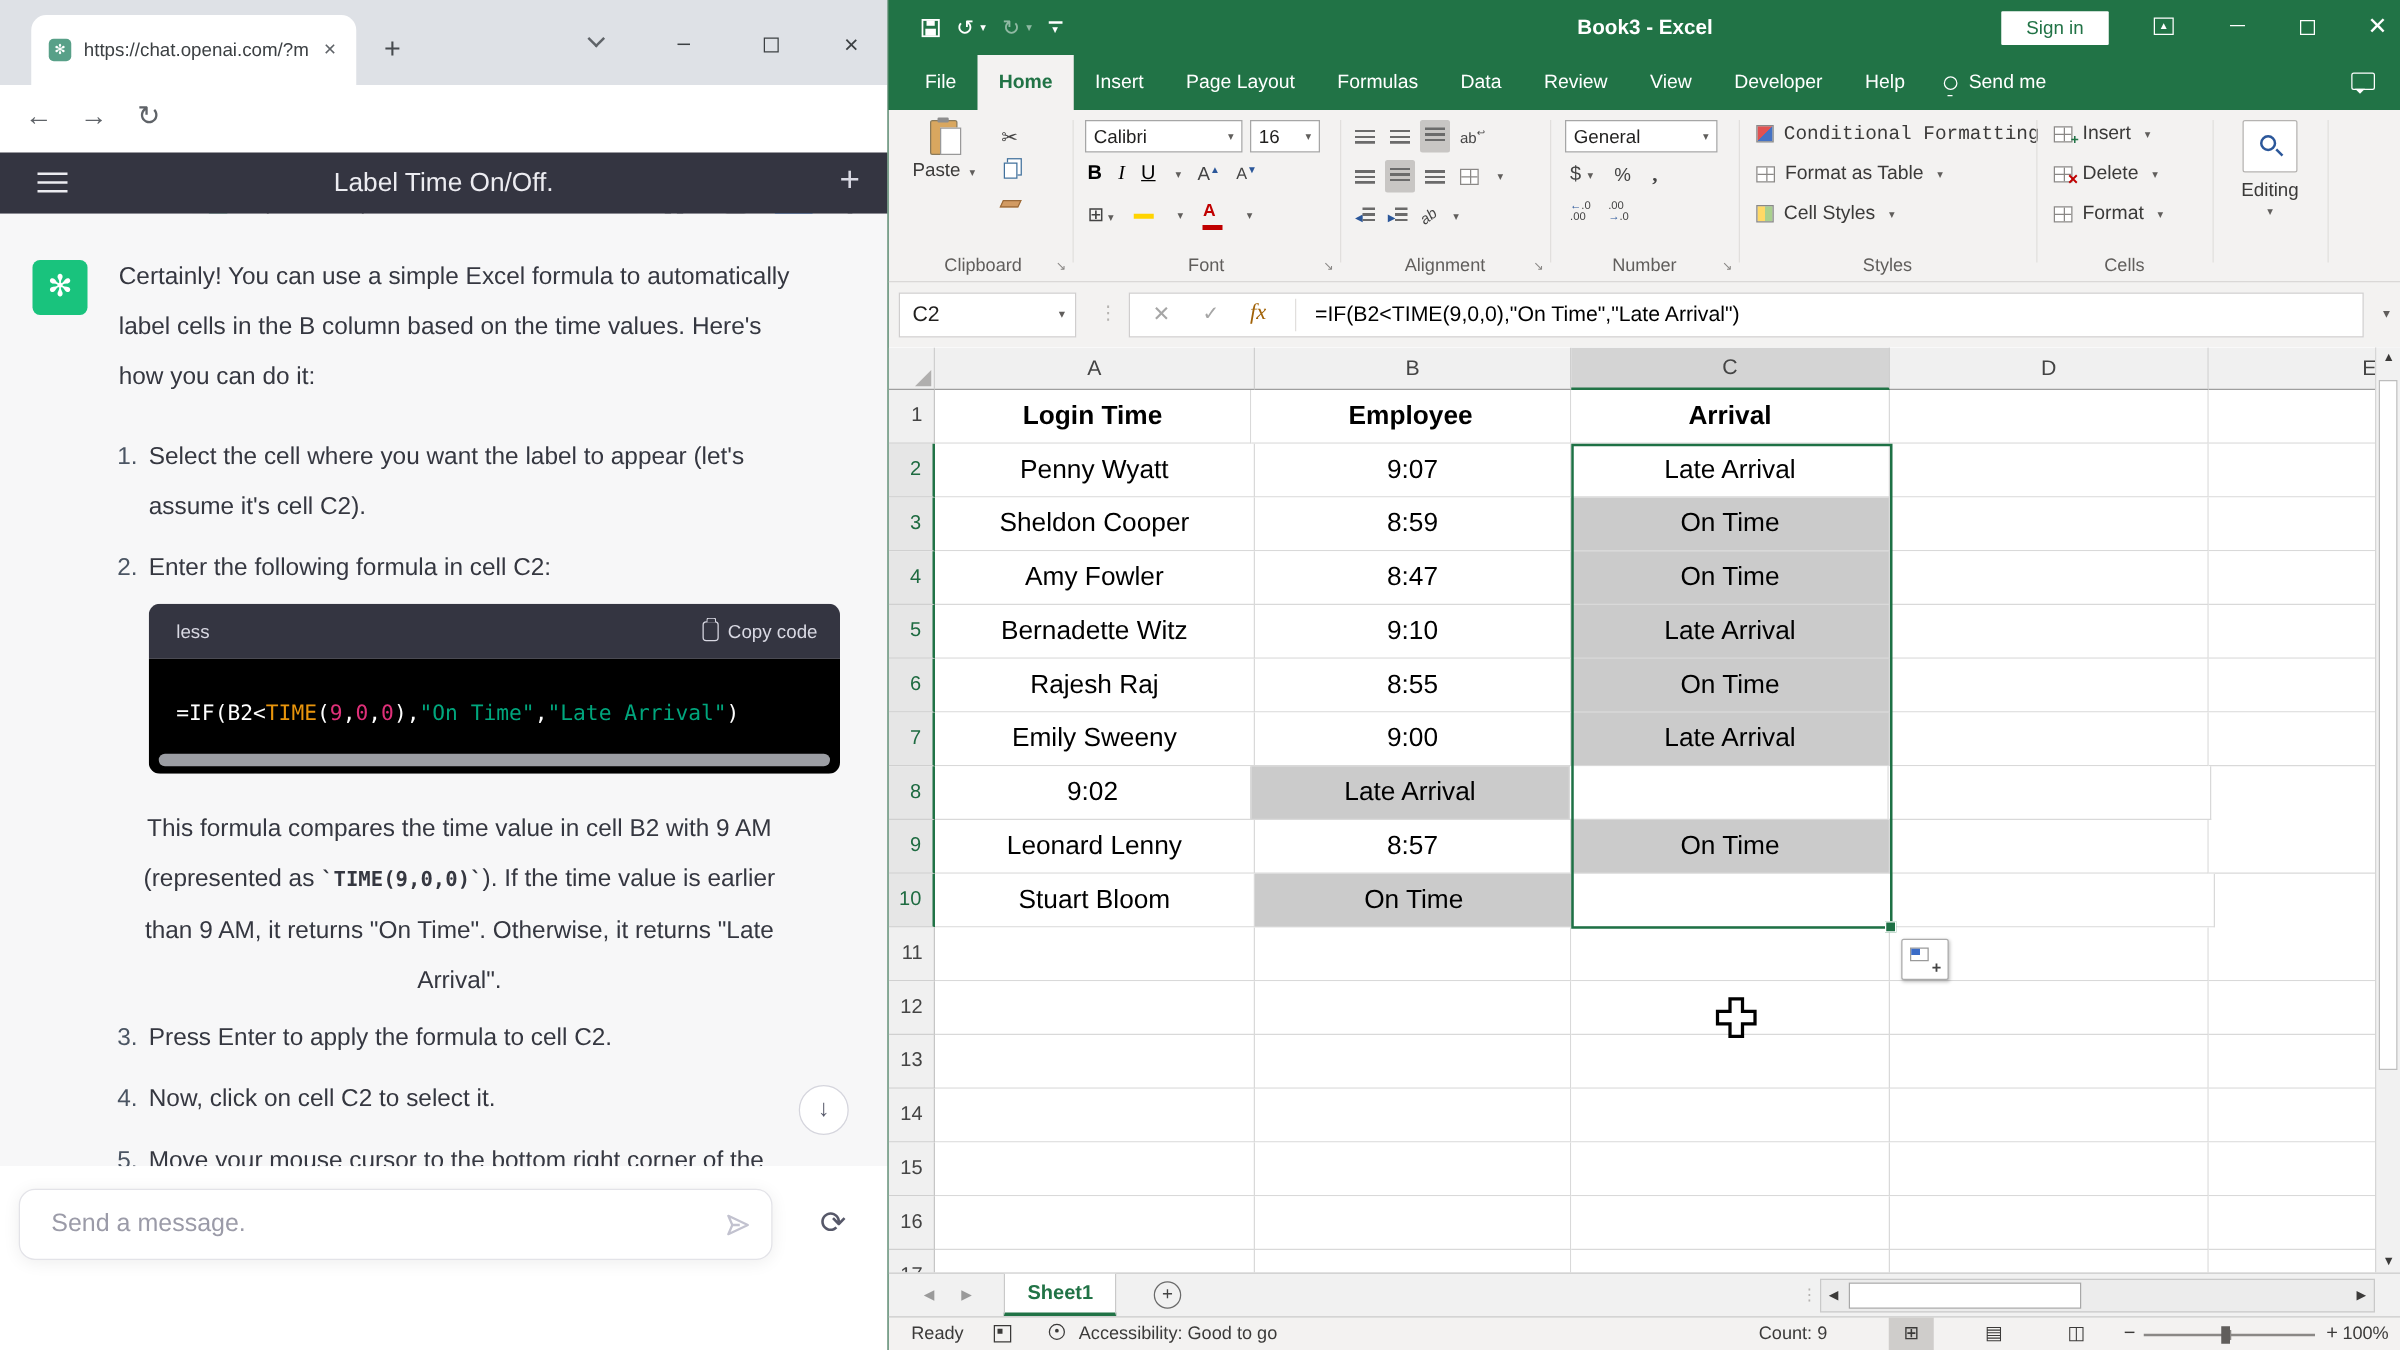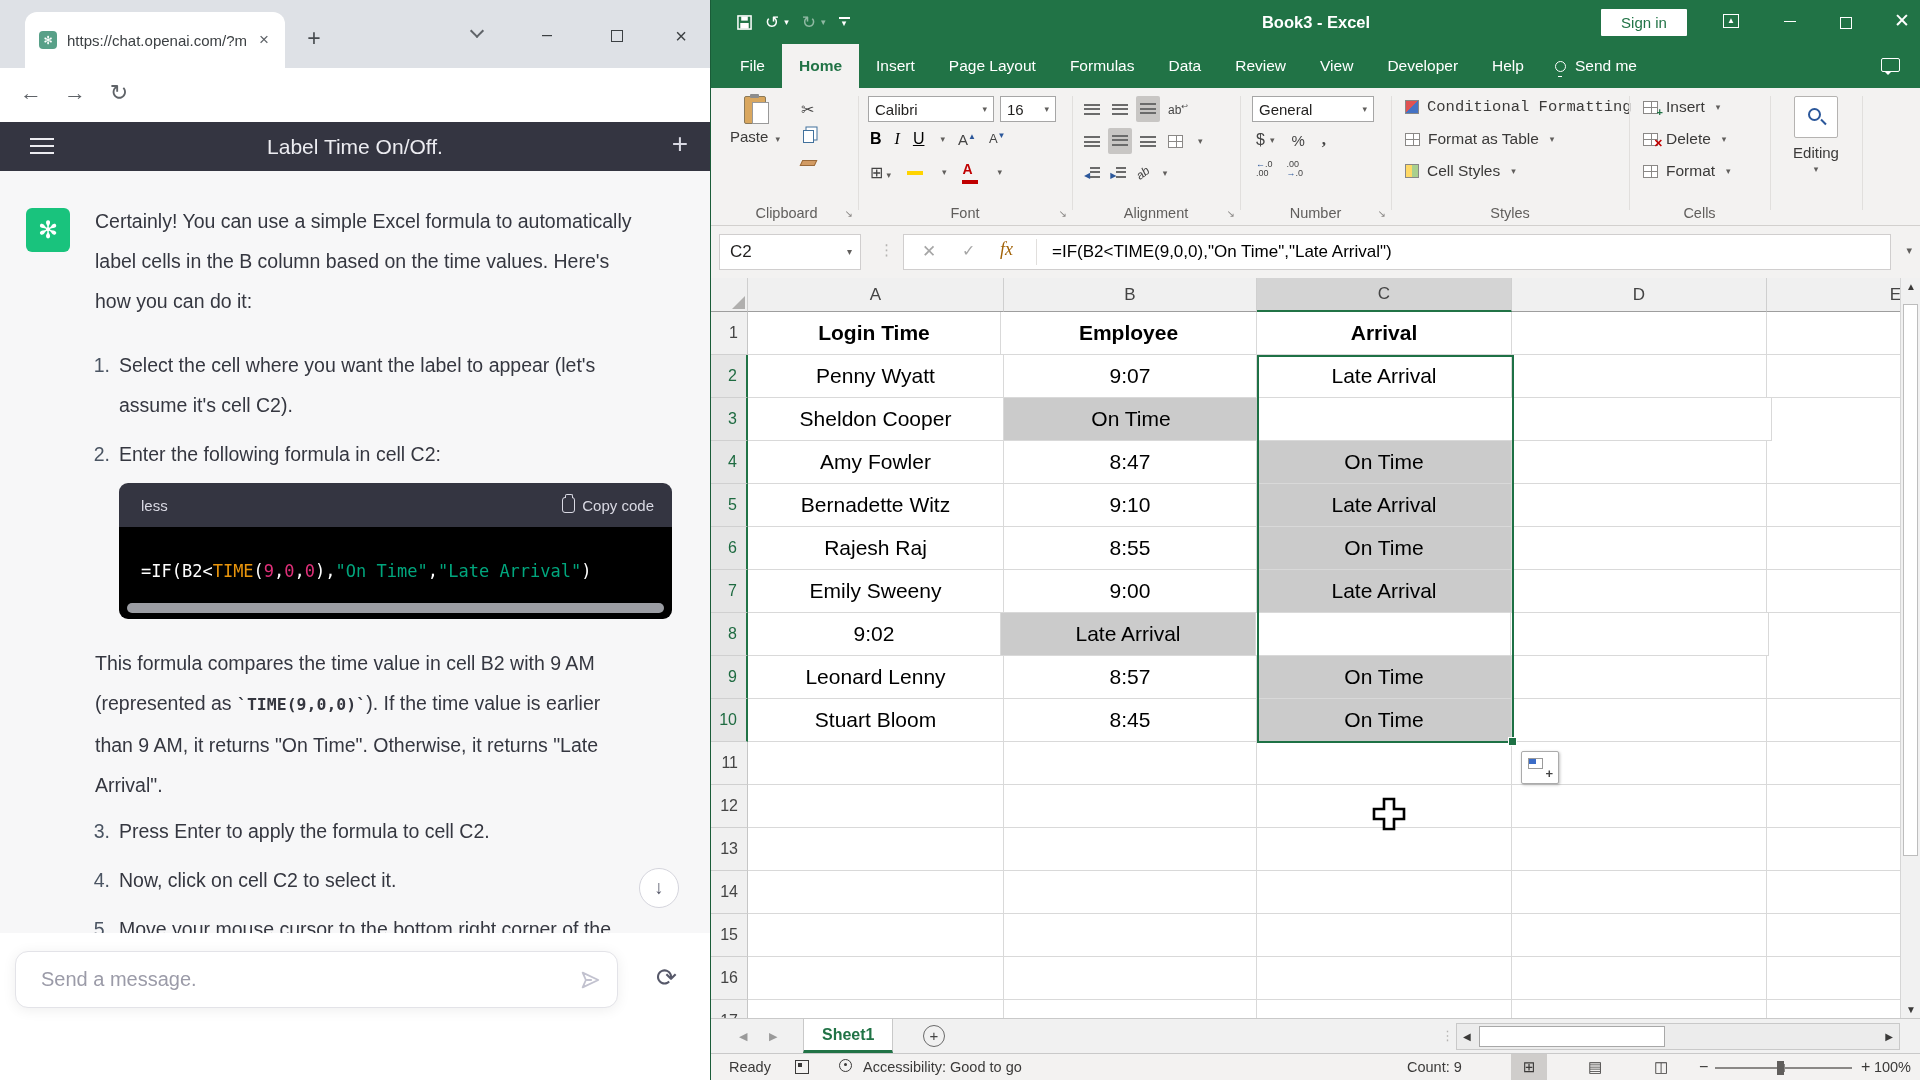--- a/index.html
+++ b/index.html
@@ -57,21 +57,21 @@
   .codeblock { margin:6px 0 24px 24px; width:553px; border-radius:9px; overflow:hidden; }
   .code-head { height:44px; background:#343541; display:flex; align-items:center; padding:0 18px 0 22px; }
   .code-lang { font-size:15px; color:#d9d9e3; flex:1; line-height:normal; }
   .copy-btn { display:flex; align-items:center; gap:7px; color:#d9d9e3; font-size:15px; line-height:normal; }
   .clip-ic { width:13px; height:16px; border:1.6px solid #d9d9e3; border-radius:3px; position:relative; }
   .clip-ic::before { content:""; position:absolute; left:2px; top:-4px; width:6px; height:3px; border:1.6px solid #d9d9e3; border-bottom:none; border-radius:2px 2px 0 0; background:#343541; }
   .code-body { height:92px; background:#000; position:relative; padding:24px 0 0 22px;
     font-family:"DejaVu Sans Mono", monospace; font-size:17px; white-space:nowrap; }
   .tk-plain{color:#fff;} .tk-func{color:#e9950c;} .tk-num{color:#df3079;} .tk-str{color:#00a67d;}
   .code-scroll { position:absolute; left:8px; right:8px; bottom:6px; height:10px; border-radius:5px; background:#9b9da3; }
-  .expl { margin:24px 0 6px; }
+  .expl { margin:24px 0 6px;text-align:center; }
   .inline-code { font-family:"DejaVu Sans Mono", monospace; font-weight:bold; font-size:16.5px; }
   #scrolldown { position:absolute; right:31px; top:697px; width:40px; height:40px; border-radius:50%;
     background:#fff; border:1px solid #d5d5dd; color:#565869; font-size:19px; text-align:center; line-height:38px; }
 
   
   #input-area { position:absolute; left:0; top:933px; width:710px; height:147px; background:#fff; }
   #input-box { position:absolute; left:15px; top:18px; width:603px; height:57px; background:#fff;
     border:1px solid #e3e3e8; border-radius:13px; box-shadow:0 2px 14px rgba(0,0,0,.07); }
   #input-box input { position:absolute; left:25px; top:0; width:520px; height:55px; border:none; outline:none;
     font-size:20px; color:#343541; background:transparent; font-family:"Liberation Sans",sans-serif; }
@@ -538,20 +538,21 @@
           <div class="rh selrow">2</div>
           <div class="gc" style="width: 256px;">Penny Wyatt</div>
           <div class="gc" style="width: 253px;">9:07</div>
           <div class="gc" style="width: 255px;">Late Arrival</div>
           <div class="gc" style="width: 255px;"></div>
           <div class="gc" style="width: 258px;"></div>
         </div>
         <div class="grow">
           <div class="rh selrow">3</div>
           <div class="gc" style="width: 256px;">Sheldon Cooper</div>
+          <div class="gc" style="width: 253px;">8:59</div>
           <div class="gc range" style="width: 255px;">On Time</div>
           <div class="gc" style="width: 255px;"></div>
           <div class="gc" style="width: 258px;"></div>
         </div>
         <div class="grow">
           <div class="rh selrow">4</div>
           <div class="gc" style="width: 256px;">Amy Fowler</div>
           <div class="gc" style="width: 253px;">8:47</div>
           <div class="gc range" style="width: 255px;">On Time</div>
           <div class="gc" style="width: 255px;"></div>
@@ -592,21 +593,20 @@
           <div class="rh selrow">9</div>
           <div class="gc" style="width: 256px;">Leonard Lenny</div>
           <div class="gc" style="width: 253px;">8:57</div>
           <div class="gc range" style="width: 255px;">On Time</div>
           <div class="gc" style="width: 255px;"></div>
           <div class="gc" style="width: 258px;"></div>
         </div>
         <div class="grow">
           <div class="rh selrow">10</div>
           <div class="gc" style="width: 256px;">Stuart Bloom</div>
-          <div class="gc" style="width: 253px;">8:45</div>
           <div class="gc range" style="width: 255px;">On Time</div>
           <div class="gc" style="width: 255px;"></div>
           <div class="gc" style="width: 258px;"></div>
         </div>
         <div class="grow">
           <div class="rh">11</div>
           <div class="gc" style="width: 256px;"></div>
           <div class="gc" style="width: 253px;"></div>
           <div class="gc" style="width: 255px;"></div>
           <div class="gc" style="width: 255px;"></div>

